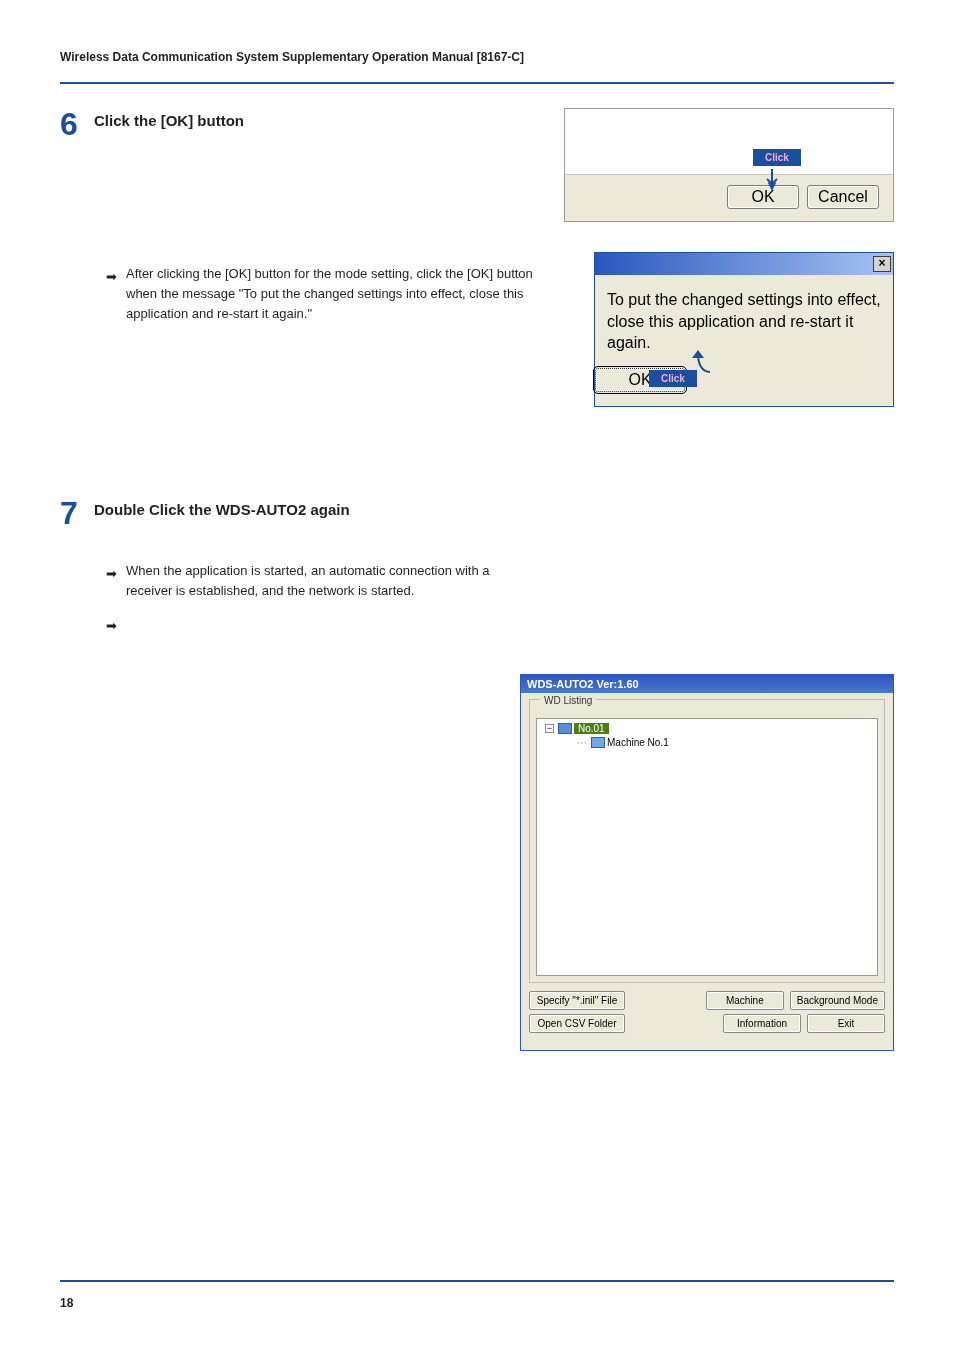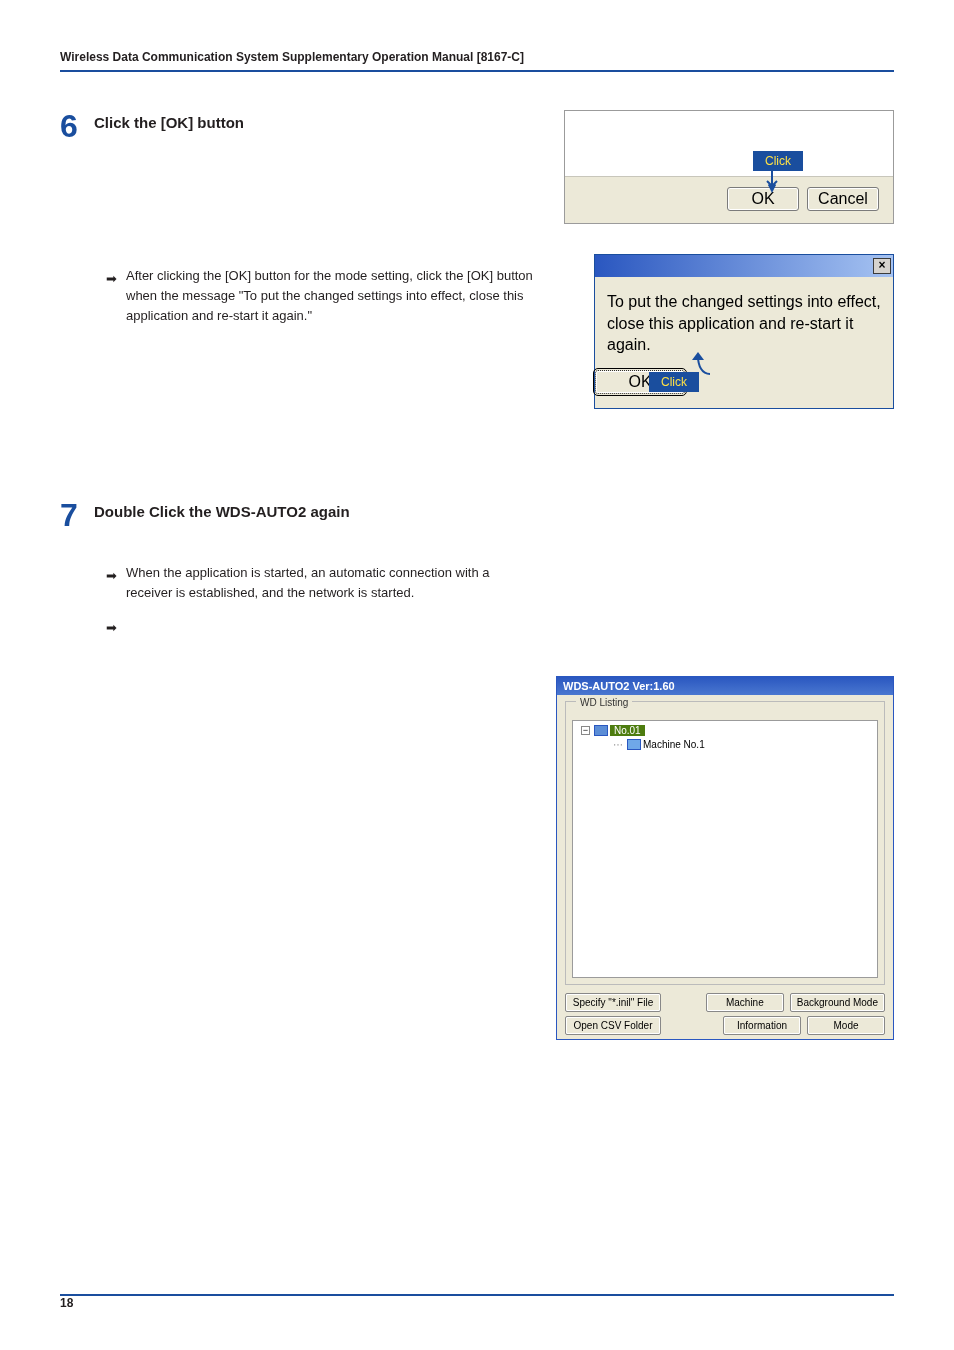--- a/index.html
+++ b/index.html
@@ -8,23 +8,23 @@
     background: #fff;
     width: 954px;
     height: 1350px;
     position: relative;
     padding: 50px 60px 40px 60px;
   }
   .header {
     font-size: 12px;
     font-weight: 700;
     color: #231f20;
-    padding-bottom: 6px;
+    padding-bottom: 18px;
     border-bottom: 2px solid #1a4e9e;
-    margin-bottom: 38px;
+    margin-bottom: 24px;
   }
   .step {
     display: flex;
     align-items: flex-start;
     margin-bottom: 20px;
   }
   .step-num {
     font-family: "Myriad Pro", Arial, sans-serif;
     font-size: 32px;
     font-weight: 700;
@@ -93,23 +93,23 @@
     border: 1px solid #7b7b7b;
     border-radius: 3px;
     padding: 2px 0;
     width: 72px;
     text-align: center;
     box-shadow: inset 0 0 0 1px #fff;
   }
   .click-label {
     position: absolute;
     background: #1a4e9e;
-    color: #fde047;
-    font-size: 12px;
-    font-weight: 400;
+    color: #f9a8d4;
+    font-size: 10px;
+    font-weight: 700;
     padding: 3px 12px;
   }
   
   .dlg1 .click-label { top: 40px; left: 188px; }
   .dlg1 .click-arr {
     position: absolute;
     left: 200px; top: 60px;
     width: 14px; height: 22px;
   }
   .dlg1 .click-arr svg { display:block; }
@@ -163,37 +163,37 @@
   }
   .msgwrap .click-label { top: 118px; left: 55px; }
   .msgwrap .click-arr2 {
     position: absolute;
     left: 98px; top: 98px;
     width: 22px; height: 24px;
   }
 
   
   .appwin {
-    width: 338px;
+    width: 374px;
     margin-left: auto;
     border: 1px solid #2a57c0;
     background: #ece9d8;
     font-family: Tahoma, sans-serif;
     margin-top: 20px;
   }
   .appwin .titlebar2 {
     background: linear-gradient(to bottom, #2a57c0, #4a77d0);
     color: #fff;
     font-size: 11px;
     font-weight: 700;
     padding: 3px 6px;
     height: 18px;
   }
   .appbody {
-    padding: 6px 8px 4px 8px;
+    padding: 6px 8px 17px 8px;
   }
   .treepanel {
     border: 1px solid #9b9b9b;
     background: #fff;
     height: 258px;
     padding: 4px;
     font-size: 10px;
     position: relative;
   }
   .groupbox-label {
@@ -254,21 +254,21 @@
     min-width: 78px;
     text-align: center;
   }
 
   .pagefooter {
     position: absolute;
     bottom: 40px;
     left: 60px;
     right: 60px;
     border-top: 2px solid #1a4e9e;
-    padding-top: 0;
+    padding-top: 14px;
     font-size: 12px;
     font-weight: 700;
     color: #231f20;
   }
 
   .section-gap { height: 60px; }
 </style>
 </head>
 <body>
 
@@ -375,21 +375,21 @@
         <div class="appbtn">Machine</div>
         <div class="appbtn">Background Mode</div>
       </div>
     </div>
     <div class="btnrow" style="margin-top:4px">
       <div class="left">
         <div class="appbtn" style="min-width:96px">Open CSV Folder</div>
       </div>
       <div class="right">
         <div class="appbtn">Information</div>
-        <div class="appbtn">Mode</div>
+        <div class="appbtn">Exit</div>
       </div>
     </div>
   </div>
 </div>
 
 <div class="pagefooter">
   <span>18</span>
 </div>
 
 </body></html>

